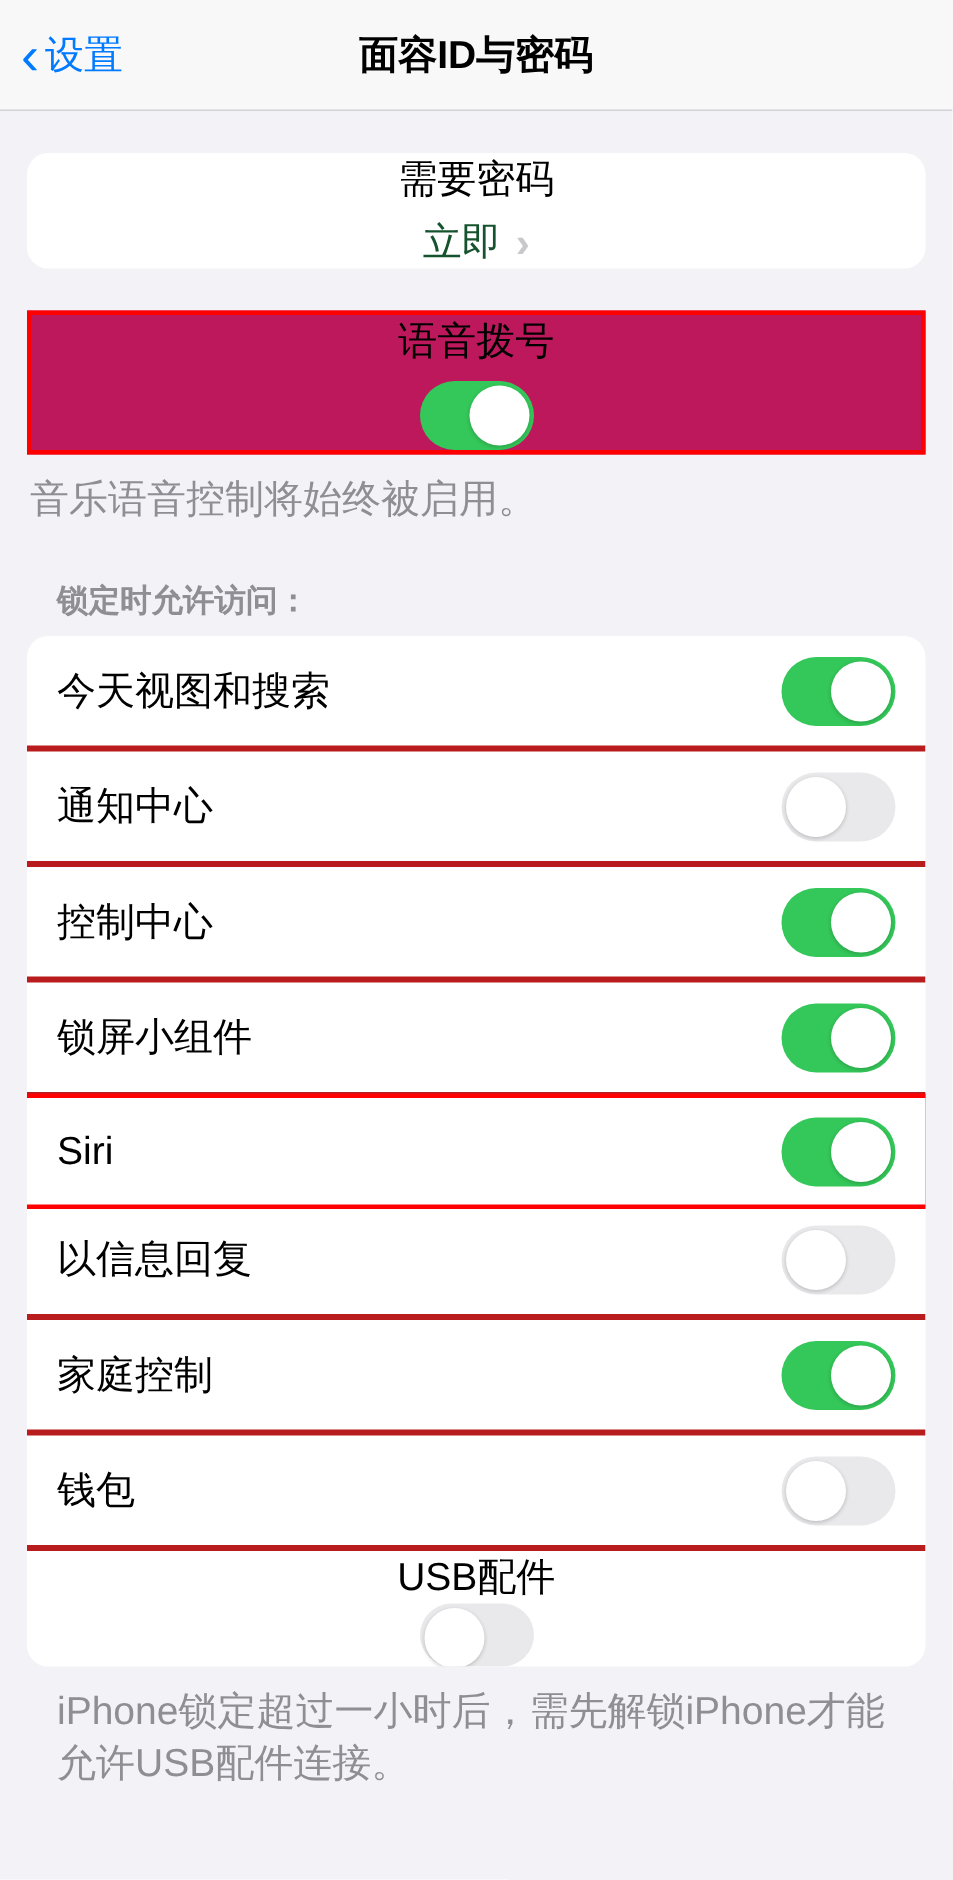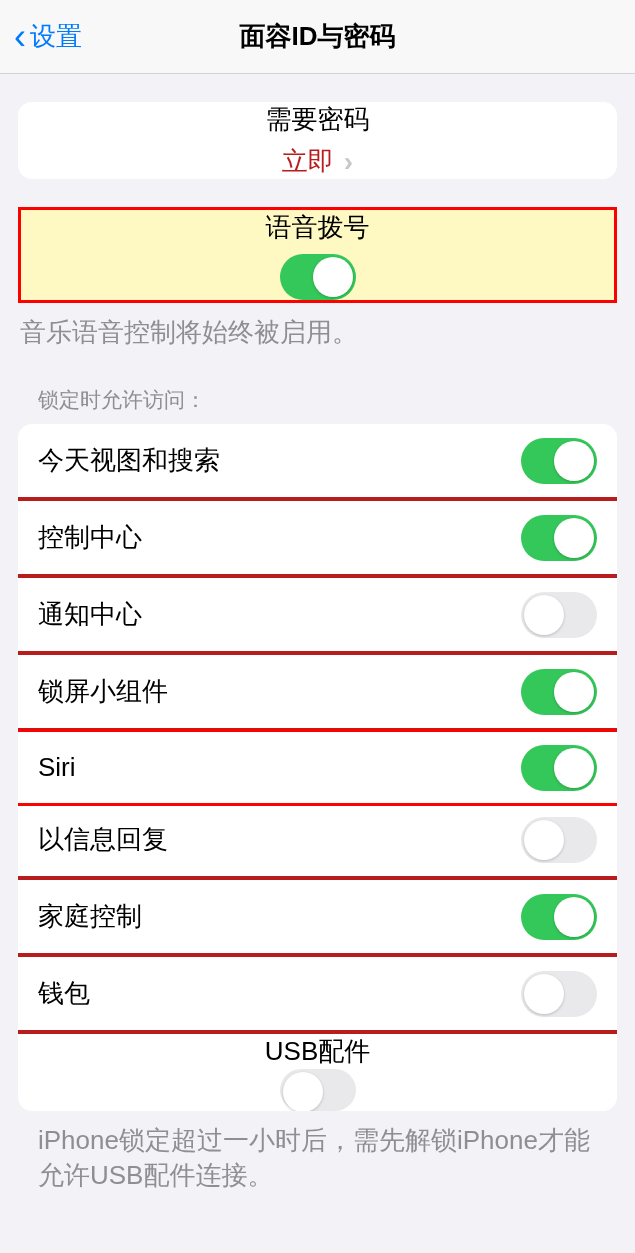--- a/index.html
+++ b/index.html
@@ -75,21 +75,21 @@
       font-size: 26px;
       color: #000;
     }
     .row-value {
       display: flex;
       align-items: center;
       gap: 10px;
     }
     .row-value-text {
       font-size: 26px;
-      color: #b91c1c;
+      color: #14532d;
     }
     .chevron-right {
       font-size: 28px;
       color: #c7c7cc;
       font-weight: 600;
     }
     .toggle {
       width: 76px;
       height: 46px;
       border-radius: 23px;
@@ -116,28 +116,29 @@
     }
     .footer-text {
       padding: 12px 20px 0 20px;
       font-size: 26px;
       color: #8e8e93;
     }
     .header-text {
       padding: 0 20px 10px 20px;
       font-size: 21px;
       color: #8e8e93;
+      font-weight: bold;
     }
     .section-highlight-1 {
       margin: 28px 18px 0 18px;
     }
     .section-highlight-1 .section-rows {
       border: 3px solid #ff0000;
       border-radius: 0;
-      background: #fef9c3;
+      background: #be185d;
     }
     .section-highlight-1 .row {
       height: 90px;
     }
     .row.highlighted {
       border: 3px solid #ff0000;
       margin: -3px;
       position: relative;
       z-index: 1;
     }
@@ -182,28 +183,28 @@
   <div class="section" style="margin-top: 36px;">
     <div class="header-text">锁定时允许访问：</div>
     <div class="section-rows" id="lock-access-list">
     <div class="row">
           <span class="row-label">今天视图和搜索</span>
           <div class="toggle on">
             <div class="toggle-knob"></div>
           </div>
         </div>
         <div class="row">
+          <span class="row-label">通知中心</span>
+          <div class="toggle">
+            <div class="toggle-knob"></div>
+          </div>
+        </div>
+        <div class="row">
           <span class="row-label">控制中心</span>
           <div class="toggle on">
-            <div class="toggle-knob"></div>
-          </div>
-        </div>
-        <div class="row">
-          <span class="row-label">通知中心</span>
-          <div class="toggle">
             <div class="toggle-knob"></div>
           </div>
         </div>
         <div class="row">
           <span class="row-label">锁屏小组件</span>
           <div class="toggle on">
             <div class="toggle-knob"></div>
           </div>
         </div>
         <div class="row highlighted">

